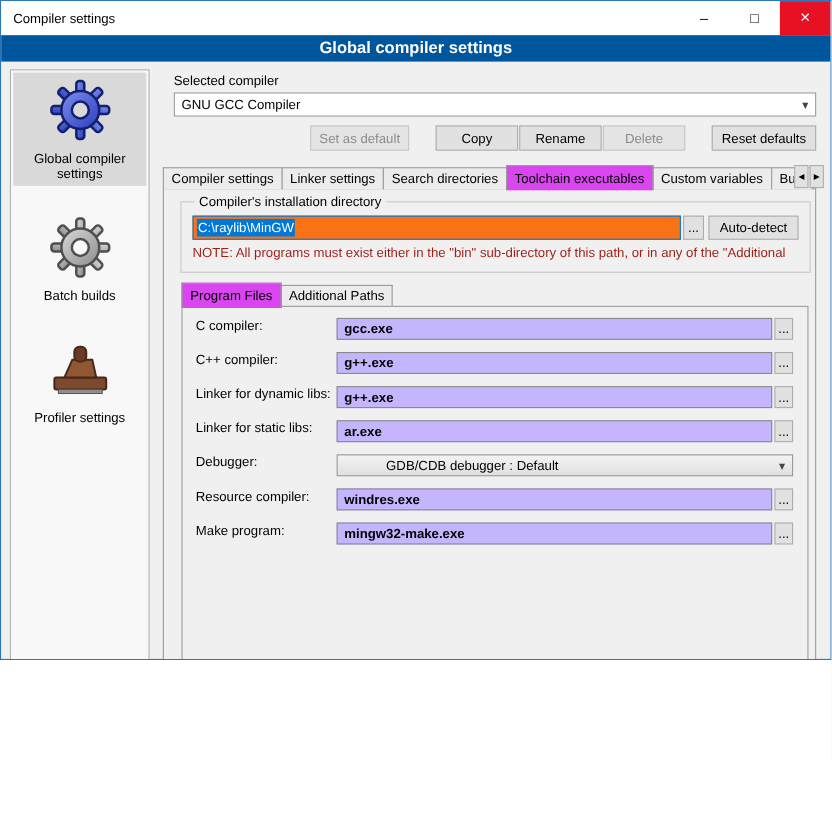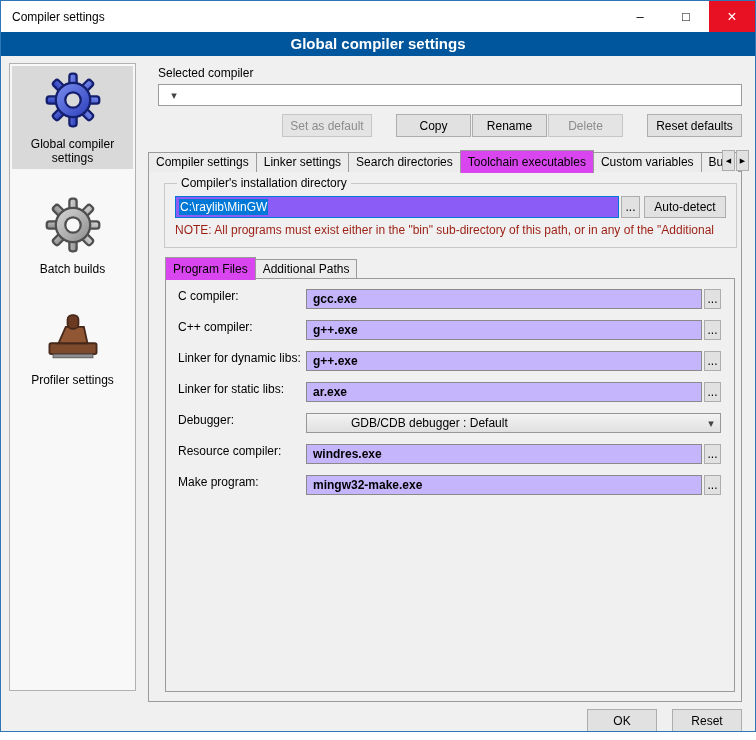--- a/index.html
+++ b/index.html
@@ -1,19 +1,19 @@
 <!DOCTYPE html>
 <html style="--header-bg: #00569c; --note-red: #9c1f14; --selection-blue: #0078d7; --close-red: #e81123;"><head>
 <meta charset="utf-8">
 <style>
   * { margin:0; padding:0; box-sizing:border-box; }
   html,body { width:756px; height:740px; }
   body { font-family:"Liberation Sans","DejaVu Sans",sans-serif; font-size:12px; color:#000; background:#fff; }
 
-  .window { position:relative; width:756px; height:732px; background:#f0f0f0;
+  .window { position:relative; width:756px; height:600px; background:#f0f0f0;
             border:1px solid #2d77b8; overflow:hidden; }
 
   
   .titlebar { position:absolute; top:0; left:0; right:0; height:31px; background:#ffffff;
               display:flex; align-items:center; }
   .titlebar-title { padding-left:11px; font-size:12px; color:#000; }
   .win-controls { margin-left:auto; display:flex; height:100%; }
   .win-btn { width:46px; height:100%; display:flex; align-items:center; justify-content:center;
              font-size:13px; color:#000; cursor:default; }
   .win-btn.close { background:var(--close-red,#e81123); color:#fff; font-size:16px; }
@@ -66,21 +66,21 @@
   .tab-scroll { position:absolute; top:149px; width:13px; height:21px; font-size:7px;
                 padding:0; }
   .tab-scroll.prev { left:721px; }
   .tab-scroll.next { left:735px; }
 
   
   fieldset.groupbox { position:absolute; left:15px; top:4px; width:571px; height:72px;
                       border:1px solid #c9c9c9; padding:4px 10px 0 10px; }
   fieldset.groupbox legend { padding:0 4px; margin-left:2px; font-size:12px; }
   .dir-row { display:flex; align-items:center; margin-top:2px; }
-  .dir-input { width:444px; height:22px; background:#8b5cf6; border:1px solid var(--selection-blue,#0078d7);
+  .dir-input { width:444px; height:22px; background:#f97316; border:1px solid var(--selection-blue,#0078d7);
                display:flex; align-items:center; padding-left:3px; overflow:hidden; }
   .dir-input .sel { background:var(--selection-blue,#0078d7); color:#fff; padding:1px 1px;
                     white-space:nowrap; }
   .mini-btn { width:19px; height:22px; margin-left:2px; }
   .btn-autodetect { width:82px; height:22px; margin-left:4px; }
   .note { margin-top:5px; color:var(--note-red,#9c1f14); white-space:nowrap; overflow:hidden;
           width:549px; }
 
   
   .subtabstrip { position:absolute; left:16px; top:85px; height:22px; display:flex;
@@ -169,20 +169,21 @@
           <rect x="26" y="9" width="12" height="15" rx="5" fill="#6a3b22" stroke="#46281a" stroke-width="2"></rect>
           <rect x="10" y="52" width="44" height="4" fill="#8f8f8f" stroke="#555" stroke-width="1"></rect>
         </svg>
       </span>
       <span class="side-label">Profiler settings</span>
     </div>
   </div>
 
   <span class="field-label lbl-selected-compiler">Selected compiler</span>
   <div class="combo compiler-combo">
+    <span class="combo-value">GNU GCC Compiler</span>
     <span class="combo-arrow">▾</span>
   </div>
 
   <div class="btn disabled btn-set-default">Set as default</div>
   <div class="btn btn-copy">Copy</div>
   <div class="btn btn-rename">Rename</div>
   <div class="btn disabled btn-delete">Delete</div>
   <div class="btn btn-reset">Reset defaults</div>
 
   <div class="tab-page">

